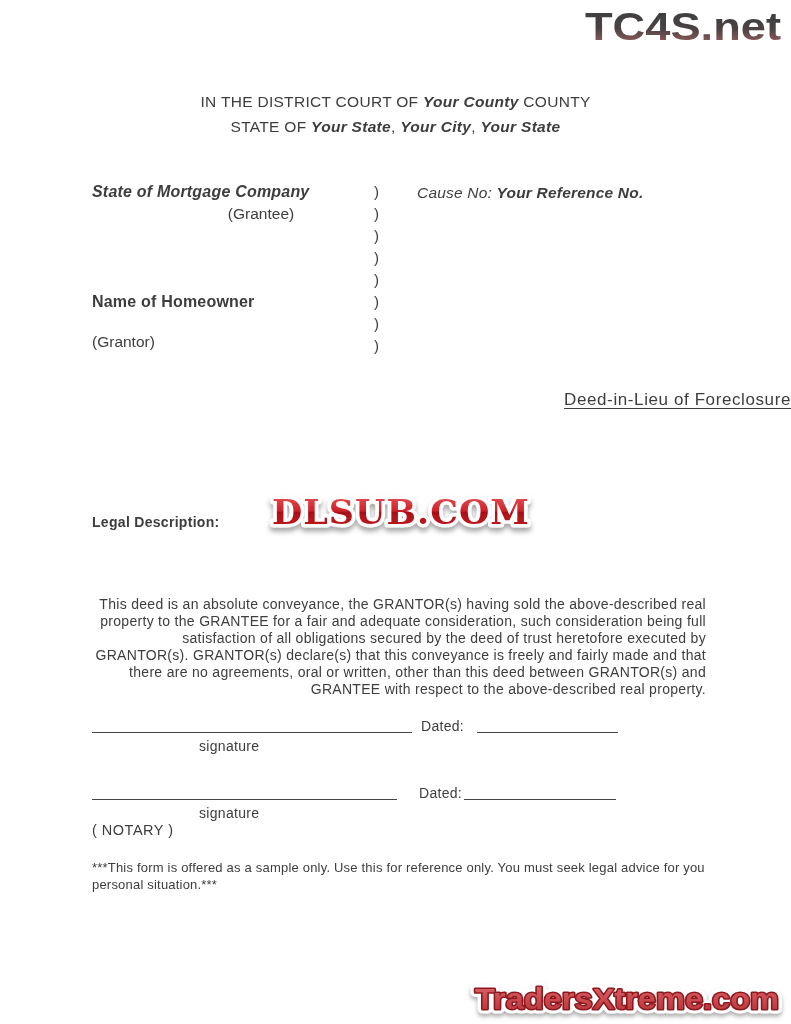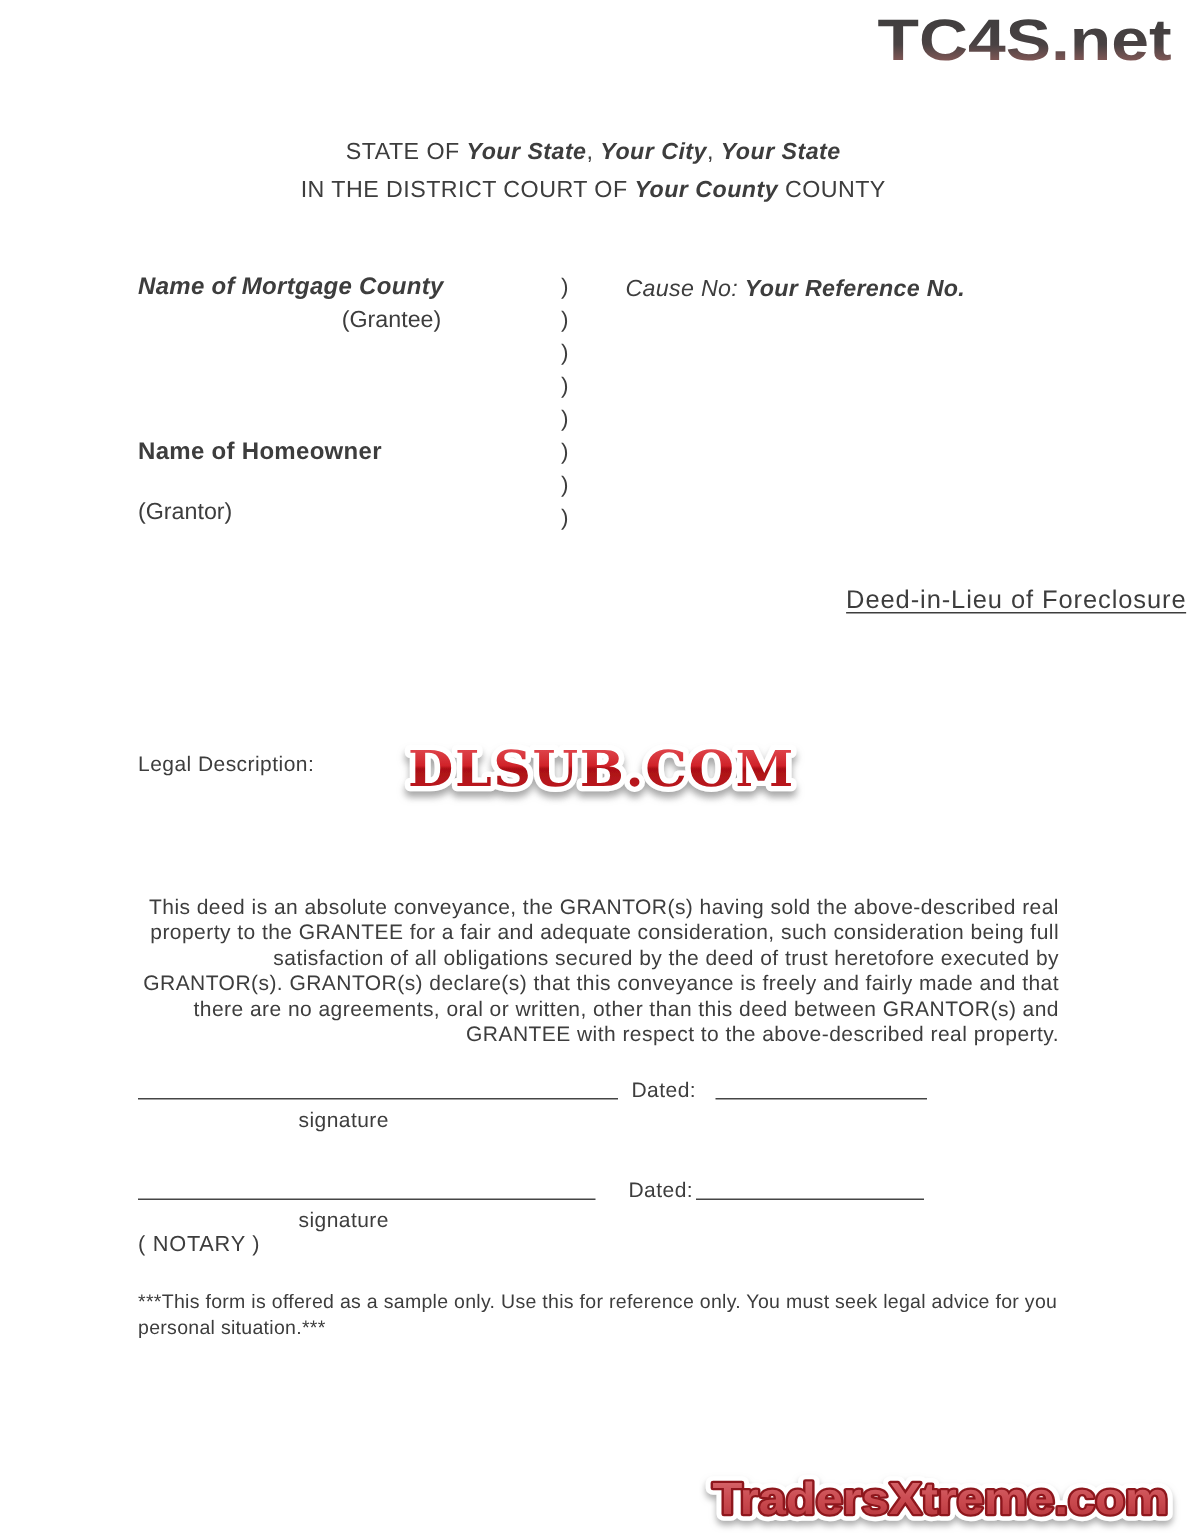--- a/index.html
+++ b/index.html
@@ -23,21 +23,21 @@
   .cause-line{left:417px;top:184px;font-size:15.5px;letter-spacing:0.2px;font-style:italic;}
 
   
   .doc-title{top:390px;left:0;width:791px;text-align:right;font-size:17px;letter-spacing:0.6px;}
   .doc-title span{text-decoration:underline;text-underline-offset:3px;}
 
   
   .para{left:92px;width:614px;font-size:14px;letter-spacing:0.3px;}
   .para-grant{top:435px;line-height:16.6px;}
   .para-conveyance{top:596px;line-height:17px;text-align:right;}
-  .legal-label{left:92px;top:501px;font-size:14px;letter-spacing:0.3px;}
+  .legal-label{left:92px;top:514px;font-size:14px;letter-spacing:0.3px;font-weight:bold;}
 
   
   .sig-line{border-bottom:1.4px solid #454545;height:16px;}
   .sig1-line{left:92px;top:716px;width:320px;}
   .sig1-dated{left:421px;top:718px;font-size:14px;letter-spacing:0.3px;}
   .sig1-dateline{left:477px;top:716px;width:141px;}
   .sig1-label{left:199px;top:738px;font-size:14px;letter-spacing:0.3px;}
   .sig2-line{left:92px;top:783px;width:305px;}
   .sig2-dated{left:419px;top:785px;font-size:14px;letter-spacing:0.3px;}
   .sig2-dateline{left:464px;top:783px;width:152px;}
@@ -63,25 +63,25 @@
         <stop offset="0" stop-color="#3d3d3d"></stop>
         <stop offset="0.55" stop-color="#494243"></stop>
         <stop offset="0.85" stop-color="#8a5b59"></stop>
         <stop offset="1" stop-color="#9c6b66"></stop>
       </linearGradient>
     </defs>
     <text x="102" y="38" text-anchor="middle" font-family="Liberation Sans, sans-serif" font-weight="bold" font-size="39" textLength="196" lengthAdjust="spacingAndGlyphs" fill="url(#tcGrad)">TC4S.net</text>
   </svg>
 
   <div class="abs court-header">
+    <div><span>IN THE DISTRICT COURT OF </span><span class="bi">Your County</span><span> COUNTY</span></div>
     <div><span>STATE OF </span><span class="bi">Your State</span><span>, </span><span class="bi">Your City</span><span>, </span><span class="bi">Your State</span></div>
-    <div><span>IN THE DISTRICT COURT OF </span><span class="bi">Your County</span><span> COUNTY</span></div>
   </div>
 
-  <div class="abs party-name-grantee">Name of Mortgage County</div>
+  <div class="abs party-name-grantee">State of Mortgage Company</div>
   <div class="abs party-role-grantee">(Grantee)</div>
   <div class="abs party-name-grantor">Name of Homeowner</div>
   <div class="abs party-role-grantor">(Grantor)</div>
   <div class="abs paren-column">)
 )
 )
 )
 )
 )
 )

